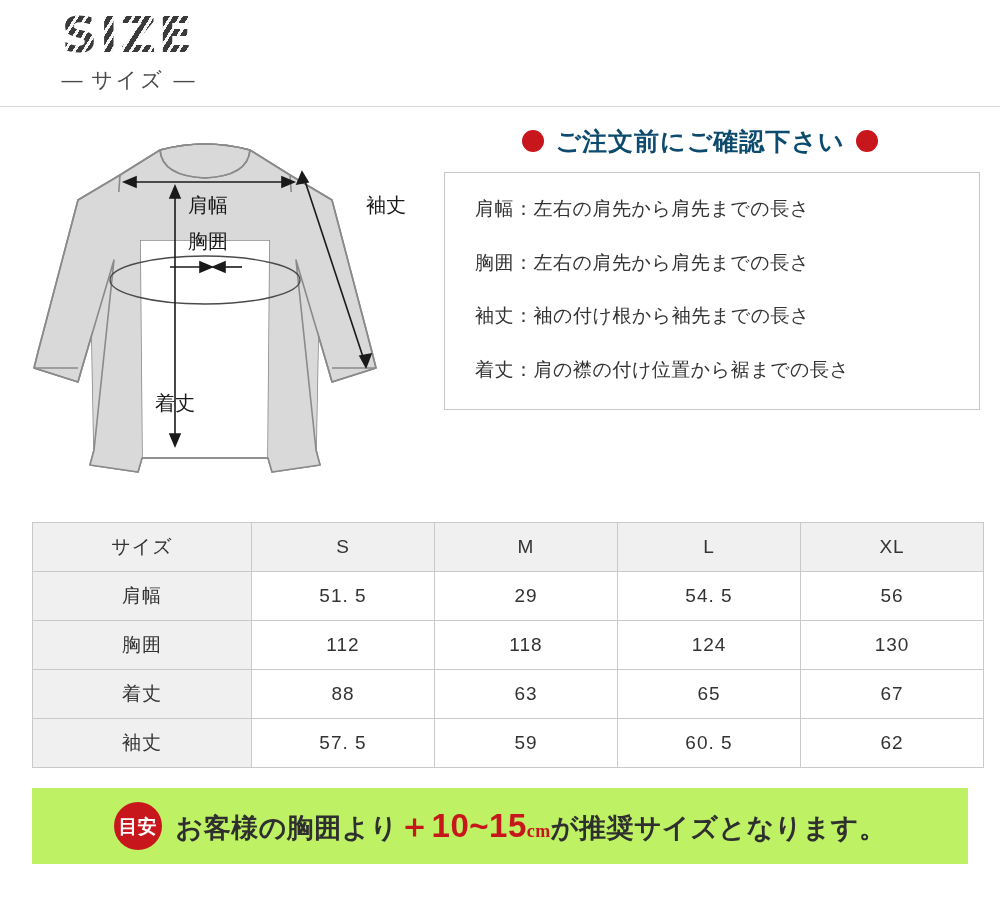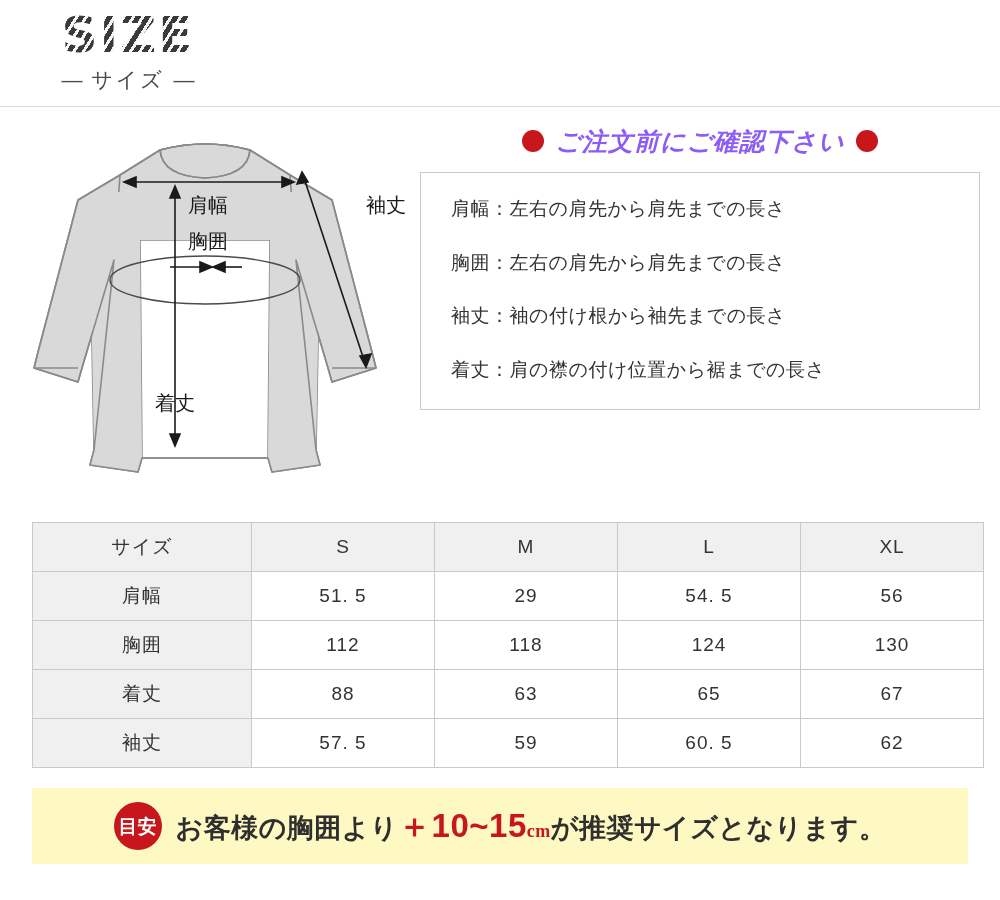--- a/index.html
+++ b/index.html
@@ -89,42 +89,42 @@
   .notice {
     position: absolute;
     left: 420px;
     top: 125px;
     width: 560px;
   }
   .notice-head {
     text-align: center;
     font-size: 25px;
     font-weight: bold;
-    color: #8b5cf6;
+    color: #0c4a6e;
     letter-spacing: 1px;
     margin-bottom: 14px;
     white-space: nowrap;
-    font-style: italic;
   }
   .notice-head .dot {
     display: inline-block;
     width: 22px;
     height: 22px;
     border-radius: 50%;
     background: #c8161d;
     vertical-align: middle;
     margin: 0 12px;
     position: relative;
     top: -2px;
   }
   .notice-box {
     border: 1px solid #c9c9c9;
     padding: 22px 27px 22px 30px;
     height: 238px;
     box-sizing: border-box;
+    margin-left: 24px;
   }
   .notice-line {
     font-size: 19px;
     color: #333333;
     line-height: 1.45;
     margin: 0 0 26px 0;
     letter-spacing: 0.5px;
     white-space: nowrap;
   }
   .notice-line:last-child { margin-bottom: 0; }
@@ -158,21 +158,21 @@
   table.size-table .c-label { width: 216px; }
   table.size-table .c-val { width: 180px; }
 
   
   .footer-note {
     position: absolute;
     left: 32px;
     top: 788px;
     width: 936px;
     height: 76px;
-    background: #fef9c3;
+    background: #bef264;
     display: flex;
     align-items: center;
     justify-content: center;
   }
   .badge {
     width: 48px;
     height: 48px;
     border-radius: 50%;
     background: #c8161d;
     color: #ffffff;

